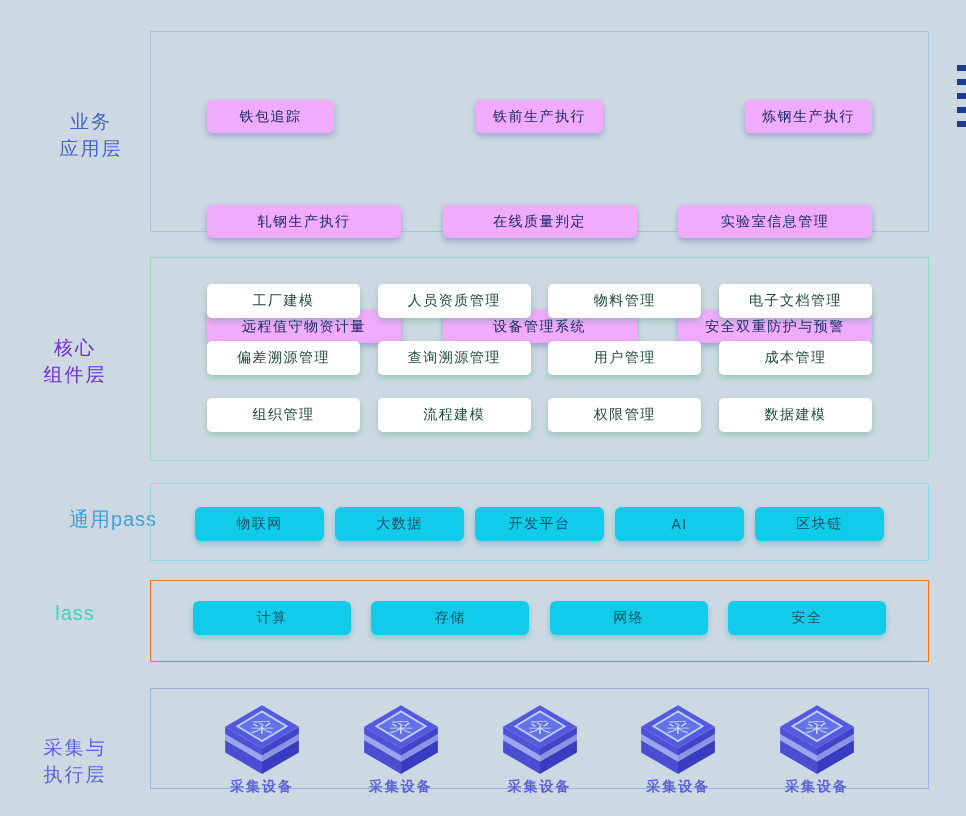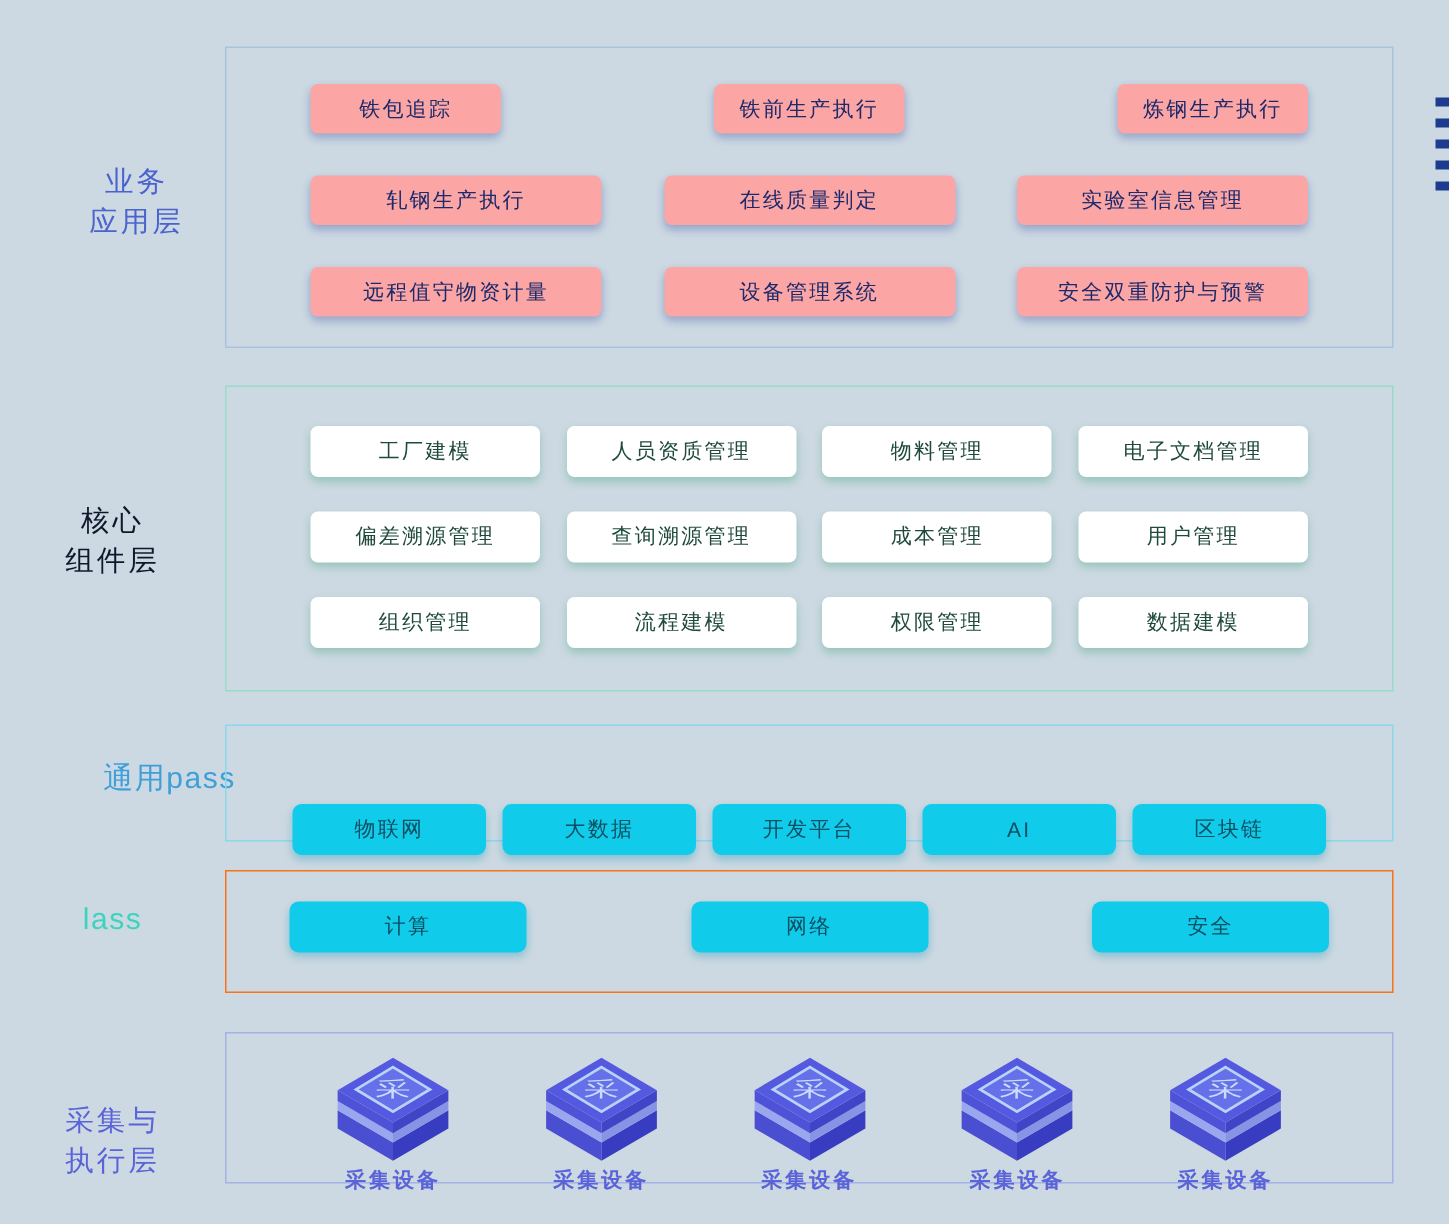--- a/index.html
+++ b/index.html
@@ -19,36 +19,36 @@
   .row{display:flex;justify-content:space-between;}
   #box-business .row + .row{margin-top:28px;}
   #box-core .row + .row{margin-top:23px;}
 
   
   .btn{
     display:flex;align-items:center;justify-content:center;
     font-size:14px;letter-spacing:1.5px;border-radius:5px;
     height:33px;cursor:pointer;white-space:nowrap;
   }
-  .btn-blue{background:#fca5a5;color:#1b2a6b;box-shadow:0 3px 6px rgba(40,70,160,0.35);}
+  .btn-blue{background:#f0abfc;color:#1b2a6b;box-shadow:0 3px 6px rgba(40,70,160,0.35);margin-top:44px;}
   .btn-green{background:#ffffff;color:#1f4a3a;height:34px;box-shadow:0 3px 6px rgba(30,150,100,0.3);}
   .btn-cyan{background:#10cbe9;color:#0d4f62;height:34px;border-radius:6px;box-shadow:0 3px 6px rgba(10,150,180,0.35);}
   .row-b1 .btn{width:127px;}
   .row-b2 .btn,.row-b3 .btn{width:194px;}
   .row-core .btn{width:153px;}
-  .row-paas .btn{width:129px;margin-top:29px;}
+  .row-paas .btn{width:129px;}
   .row-iaas .btn{width:158px;}
 
   
   .layer-label{
     position:absolute;left:0;width:150px;text-align:center;
     font-size:19px;line-height:27px;font-weight:500;letter-spacing:2px;
   }
   #label-business{top:108px;color:#4a63cf;margin-left:16px;}
-  #label-core{top:334px;color:#0f172a;}
+  #label-core{top:334px;color:#6d28d9;}
   #label-paas{top:506px;color:#3f9fd9;font-size:20px;letter-spacing:1px;padding-left:38px;}
   #label-iaas{top:600px;color:#3dd3be;font-size:20px;letter-spacing:1px;}
   #label-edge{top:734px;color:#5a63d8;}
 
   
   #box-edge .row{align-items:flex-start;}
   .device{width:90px;display:flex;flex-direction:column;align-items:center;}
   .device svg{display:block;}
   .device-label{
     margin-top:4px;font-size:14px;letter-spacing:2px;font-weight:600;color:#5a63d8;
@@ -89,22 +89,22 @@
 <div class="box" id="box-core">
   <div class="row row-core">
       <div class="btn btn-green">工厂建模</div>
       <div class="btn btn-green">人员资质管理</div>
       <div class="btn btn-green">物料管理</div>
       <div class="btn btn-green">电子文档管理</div>
     </div>
   <div class="row row-core">
       <div class="btn btn-green">偏差溯源管理</div>
       <div class="btn btn-green">查询溯源管理</div>
+      <div class="btn btn-green">用户管理</div>
       <div class="btn btn-green">成本管理</div>
-      <div class="btn btn-green">用户管理</div>
     </div>
   <div class="row row-core">
       <div class="btn btn-green">组织管理</div>
       <div class="btn btn-green">流程建模</div>
       <div class="btn btn-green">权限管理</div>
       <div class="btn btn-green">数据建模</div>
     </div>
 </div>
 
 <div class="layer-label" id="label-paas">通用pass</div>
@@ -115,20 +115,21 @@
       <div class="btn btn-cyan">开发平台</div>
       <div class="btn btn-cyan">AI</div>
       <div class="btn btn-cyan">区块链</div>
     </div>
 </div>
 
 <div class="layer-label" id="label-iaas">lass</div>
 <div class="box" id="box-iaas">
   <div class="row row-iaas">
       <div class="btn btn-cyan">计算</div>
+      <div class="btn btn-cyan">存储</div>
       <div class="btn btn-cyan">网络</div>
       <div class="btn btn-cyan">安全</div>
     </div>
 </div>
 
 <div class="layer-label" id="label-edge">
   <div>采集与</div>
   <div>执行层</div>
 </div>
 <div class="box" id="box-edge">

